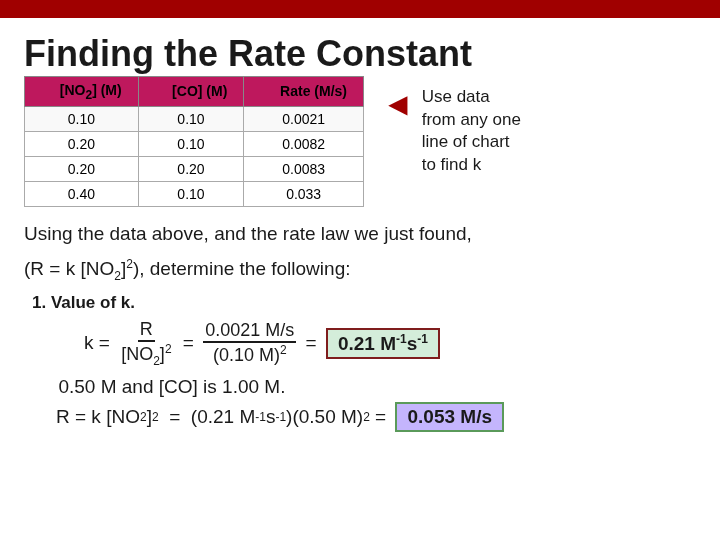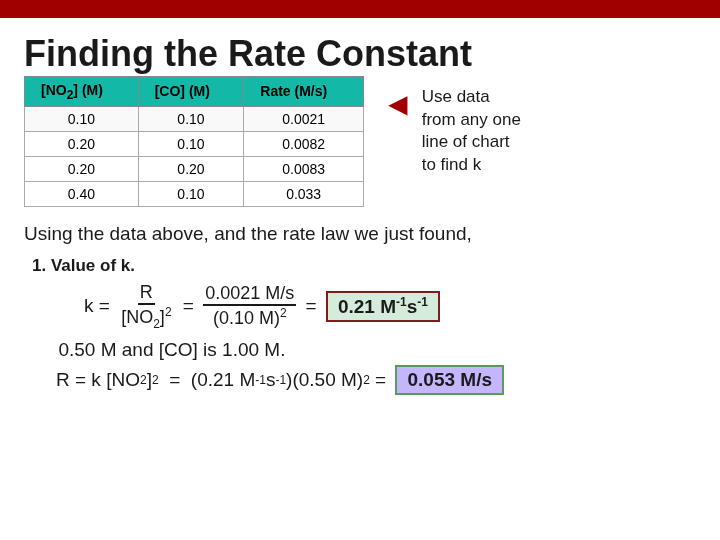--- a/index.html
+++ b/index.html
@@ -42,26 +42,26 @@
       align-items: flex-start;
       margin-bottom: 14px;
     }
 
     table {
       border-collapse: collapse;
       min-width: 340px;
     }
 
     table thead tr th {
-      background: #14b8a6;
+      background: #be185d;
       border: 1px solid #888;
       padding: 5px 16px;
       font-size: 14px;
       font-weight: bold;
-      text-align: left;
+      text-align: right;
     }
 
     table tbody tr td {
       border: 1px solid #aaa;
       padding: 4px 22px;
       font-size: 14px;
       text-align: center;
       background: #fff;
     }
 
@@ -230,20 +230,21 @@
 
     <div class="arrow-note">
       <div class="arrow">◄</div>
       <div class="note-text">
         Use data<br>from any one<br>line of chart<br>to find k
       </div>
     </div>
   </div>
 
   <div class="body-text">Using the data above, and the rate law we just found,</div>
+  <div class="body-text">(R = k [NO<sub>2</sub>]<sup>2</sup>), determine the following:</div>
 
   <div class="step">
     <span class="step-label">1.  Value of k.</span>
   </div>
 
   <div class="math-line">
     k&nbsp;=&nbsp;
     <span class="fraction">
       <span class="numer">R</span>
       <span class="denom">[NO<sub>2</sub>]<sup>2</sup></span>

